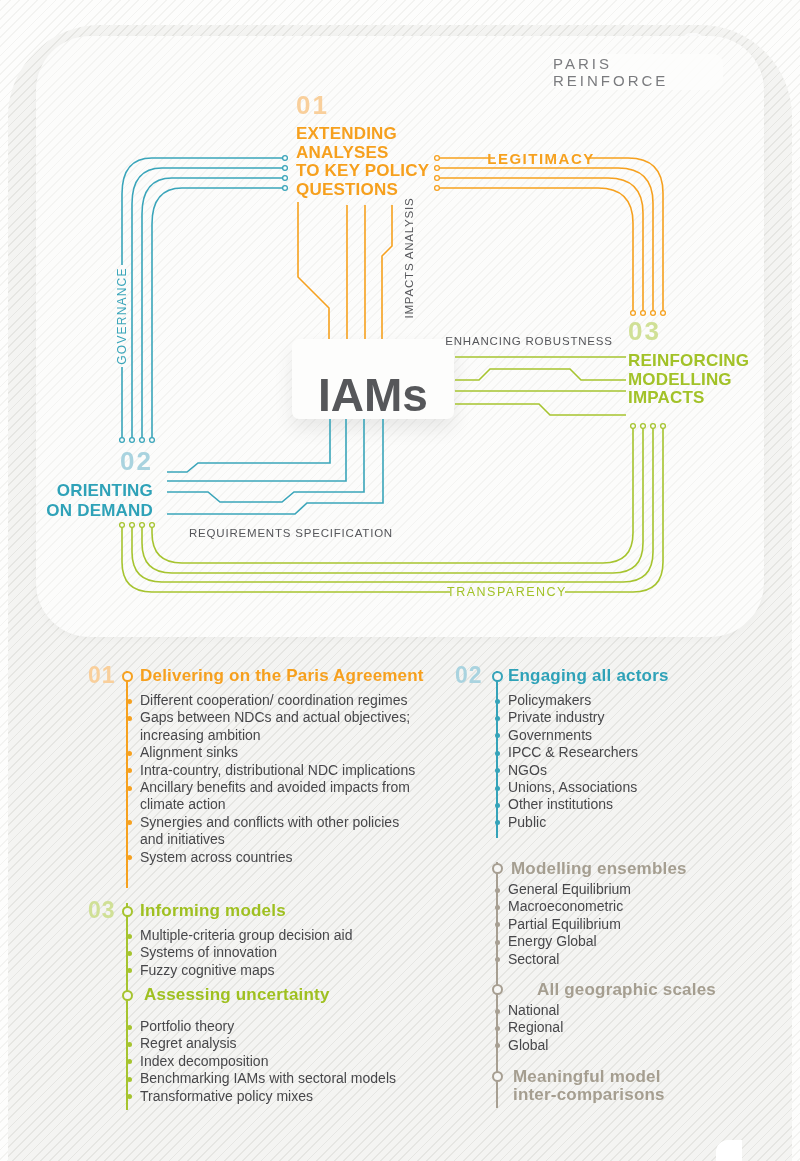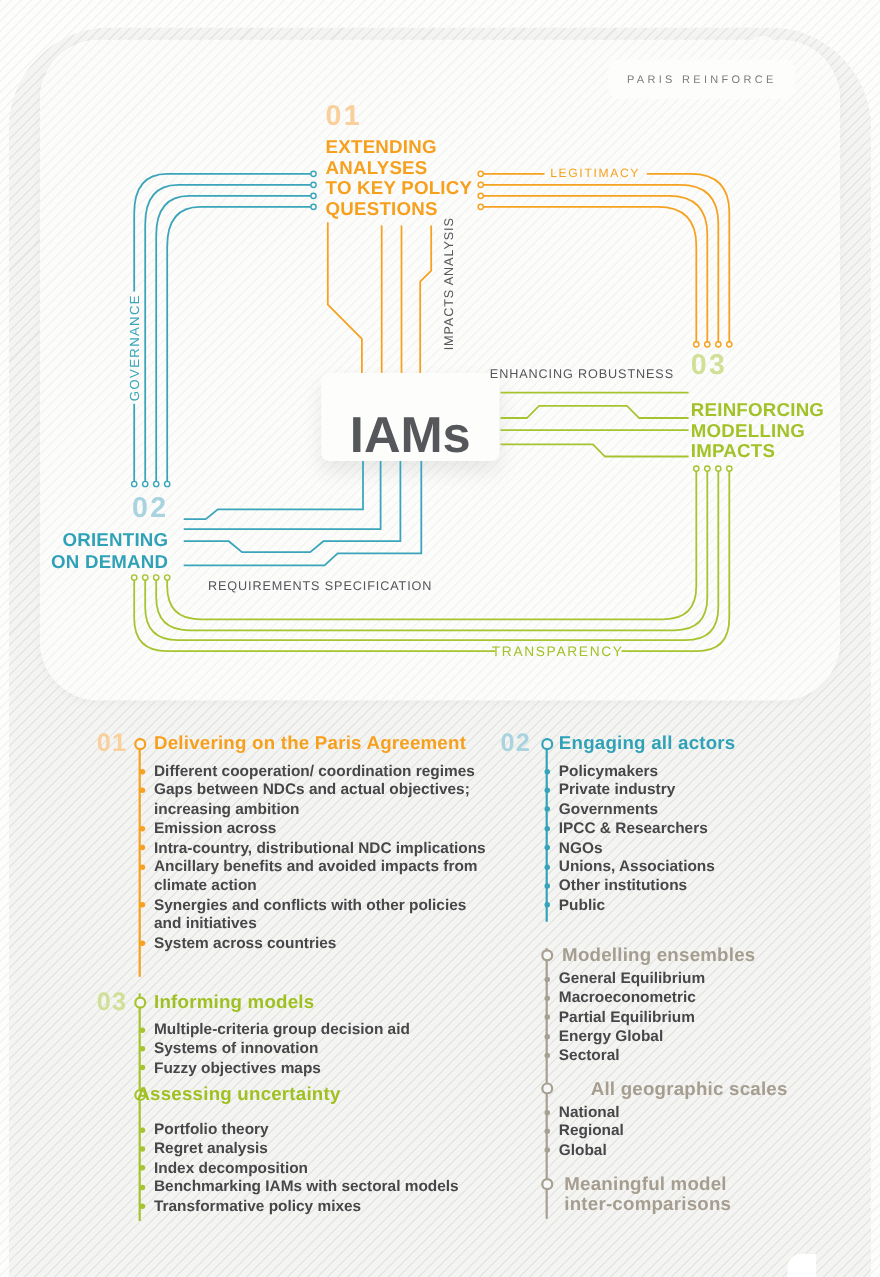--- a/index.html
+++ b/index.html
@@ -31,45 +31,45 @@
   .deco-tab-bottom{
     position:absolute;left:716px;top:1140px;width:26px;height:21px;border-radius:12px 0 0 0;
     background:#ffffff;
   }
   .circuit{position:absolute;left:0;top:0;}
   .badge{
     position:absolute;left:553px;top:54px;width:170px;height:36px;border-radius:9px;
     background:rgba(253,253,252,0.85);
     display:flex;align-items:center;justify-content:center;
   }
-  .badge span{font-size:10px;letter-spacing:3px;color:#7a7b7e;}
+  .badge span{font-size:15px;letter-spacing:3px;color:#7a7b7e;}
   .node{position:absolute;}
   .node .num{font-size:26px;font-weight:bold;letter-spacing:2px;}
   .node .nl{font-size:17px;font-weight:bold;letter-spacing:0.2px;line-height:18.5px;}
   .n01{left:296px;top:90px;}
   .n01 .num{color:#f9cf9b;}
   .n01 .lines{margin-top:4px;}
   .n01 .nl{color:#f6a01e;}
   .n03{left:628px;top:316px;}
   .n03 .num{color:#d0e096;}
-  .n03 .lines{margin-top:17px;}
+  .n03 .lines{margin-top:5px;}
   .n03 .nl{color:#a2c228;}
   .n02{left:40px;top:446px;width:113px;text-align:right;}
   .n02 .num{color:#a9d3df;}
   .n02 .lines{margin-top:4px;}
   .n02 .nl{color:#2fa2b8;line-height:19.5px;}
   .iams-box{
     position:absolute;left:292px;top:339px;width:162px;height:80px;border-radius:7px;
     background:#fdfdfc;box-shadow:0 10px 18px rgba(60,60,55,0.10);
     display:flex;align-items:center;justify-content:center;
   }
   .iams-box span{font-size:46px;font-weight:bold;color:#56575a;letter-spacing:0;margin-top:32px;}
   .elabel{position:absolute;transform:translate(-50%,-50%);white-space:nowrap;
     font-size:11.5px;letter-spacing:0.8px;color:#55565a;}
-  .elabel.orange{color:#f6a11f;font-size:11px;letter-spacing:1.5px;}
+  .elabel.orange{color:#f6a11f;font-size:15px;letter-spacing:1.5px;font-weight:bold;}
   .elabel.green{color:#a2c228;font-size:12.5px;letter-spacing:1.5px;}
   .vlabel{position:absolute;transform:translate(-50%,-50%) rotate(-90deg);white-space:nowrap;
     font-size:11.5px;letter-spacing:0.8px;color:#55565a;}
   .vlabel.teal{color:#3aa5ba;font-size:12px;letter-spacing:1.2px;}
   
   .vline{position:absolute;width:2px;}
   .vl-orange{background:#f6a11f;}
   .vl-teal{background:#35a3b9;}
   .vl-green{background:#a6c42f;}
   .vl-gray{background:#a79f92;}
@@ -80,21 +80,21 @@
   .r-gray{border-color:#a79f92;}
   .secnum{position:absolute;font-size:23px;font-weight:bold;letter-spacing:1px;}
   .sn-orange{color:#f9cf9b;}
   .sn-teal{color:#a9d3df;}
   .sn-green{color:#d0e096;}
   .head{position:absolute;margin:0;font-size:17px;font-weight:bold;letter-spacing:0.2px;white-space:pre-line;line-height:18px;}
   .h-orange{color:#f6a01e;}
   .h-teal{color:#2fa2b8;}
   .h-green{color:#9fc020;}
   .h-gray{color:#a59e90;}
-  ul.items{position:absolute;margin:0;padding:0;list-style:none;font-weight:bold;}
+  ul.items{position:absolute;margin:0;padding:0;list-style:none;}
   ul.items li{
     position:relative;white-space:pre-line;font-size:14px;line-height:17.4px;color:#47474a;
   }
   ul.items li::before{
     content:"";position:absolute;left:-13px;top:6.5px;width:5px;height:5px;border-radius:50%;
   }
   ul.c-orange li::before{background:#f6a11f;}
   ul.c-teal li::before{background:#35a3b9;}
   ul.c-green li::before{background:#a6c42f;}
   ul.c-gray li::before{background:#a79f92;}
@@ -220,41 +220,41 @@
   <section>
 
     <div class="vline vl-orange" style="left:126px;top:671px;height:217px"></div>
     <div class="secnum sn-orange" style="left:88px;top:662px">01</div>
     <span class="ring r-orange" style="left:121.5px;top:670.5px"></span>
     <h3 class="head h-orange" style="left:140px;top:667px">Delivering on the Paris Agreement</h3>
     <ul class="items c-orange" style="left:140px;top:692px;width:312px">
         <li>Different cooperation/ coordination regimes</li>
         <li>Gaps between NDCs and actual objectives;
 increasing ambition</li>
-        <li>Emission across</li>
+        <li>Alignment sinks</li>
         <li>Intra-country, distributional NDC implications</li>
         <li>Ancillary benefits and avoided impacts from
 climate action</li>
         <li>Synergies and conflicts with other policies
 and initiatives</li>
         <li>System across countries</li>
       </ul>
 
     <div class="vline vl-green" style="left:126px;top:903px;height:207px"></div>
     <div class="secnum sn-green" style="left:88px;top:897px">03</div>
     <span class="ring r-green" style="left:121.5px;top:905.5px"></span>
     <h3 class="head h-green" style="left:140px;top:902px">Informing models</h3>
     <ul class="items c-green" style="left:140px;top:927px;width:312px">
         <li>Multiple-criteria group decision aid</li>
         <li>Systems of innovation</li>
-        <li>Fuzzy objectives maps</li>
+        <li>Fuzzy cognitive maps</li>
       </ul>
 
     <span class="ring r-green" style="left:121.5px;top:989.5px"></span>
-    <h3 class="head h-green" style="left:124px;top:986px">Assessing uncertainty</h3>
+    <h3 class="head h-green" style="left:144px;top:986px">Assessing uncertainty</h3>
     <ul class="items c-green" style="left:140px;top:1018px;width:312px">
         <li>Portfolio theory</li>
         <li>Regret analysis</li>
         <li>Index decomposition</li>
         <li>Benchmarking IAMs with sectoral models</li>
         <li>Transformative policy mixes</li>
       </ul>
 
     <div class="vline vl-teal" style="left:496px;top:671px;height:167px"></div>
     <div class="secnum sn-teal" style="left:455px;top:662px">02</div>

